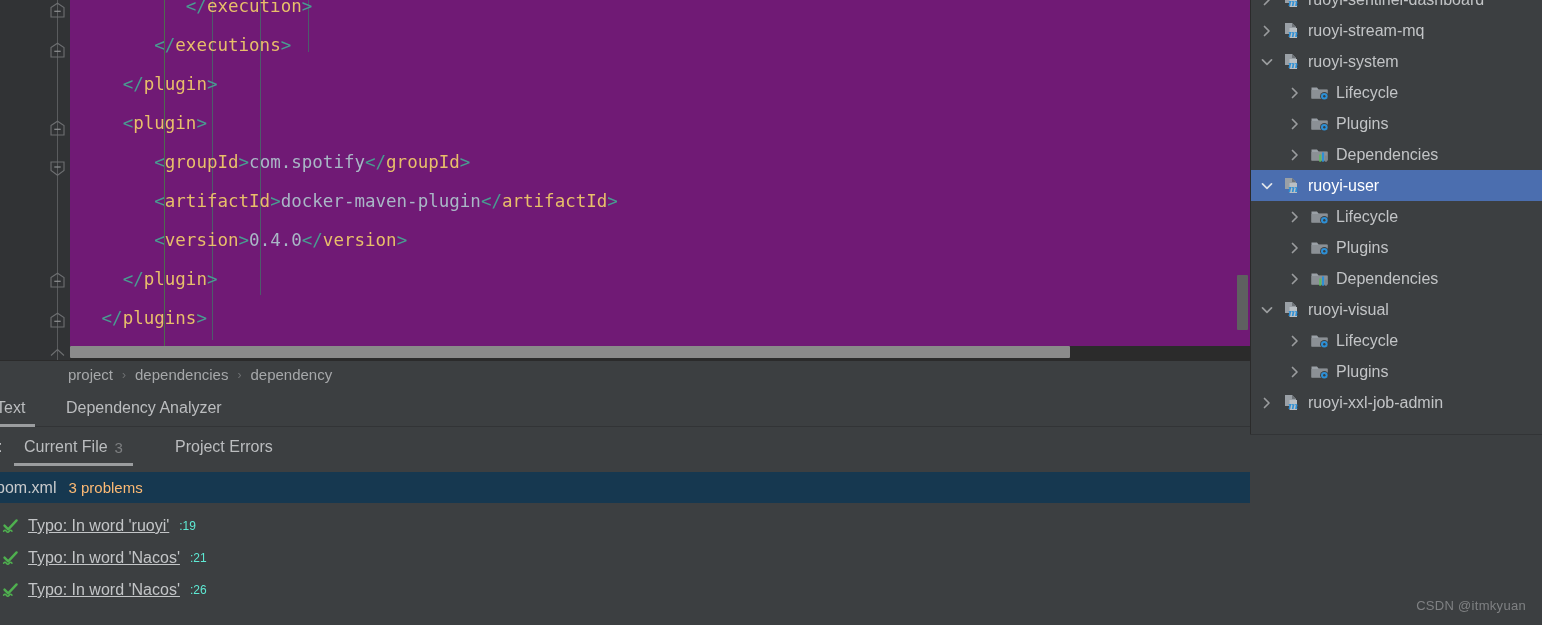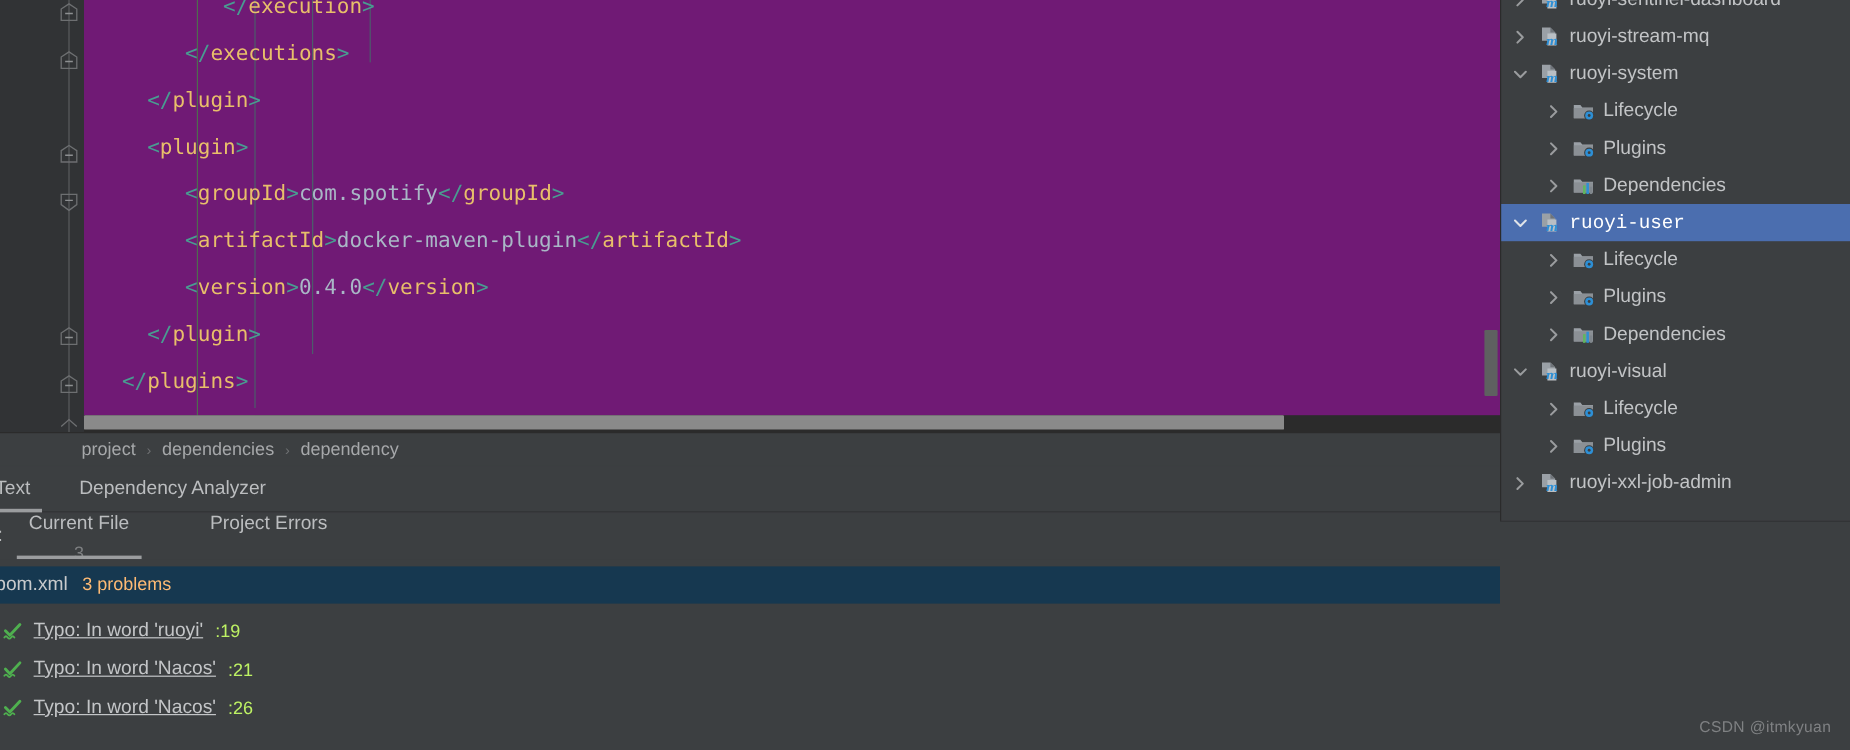--- a/index.html
+++ b/index.html
@@ -85,21 +85,21 @@
     height: 3px; background: #9b9d9f;
   }
 
   
   #problem-tabs {
     position: absolute; left: 0; top: 428px; width: 1250px; height: 38px;
     background: #3c3f41;
   }
   .ptab {
     position: absolute; top: 0; height: 38px; display: flex; align-items: center;
-    font-size: 16px; color: #bbbdbf; padding: 0 10px; gap: 7px; flex-direction: column;
+    font-size: 16px; color: #bbbdbf; padding: 0 10px; gap: 7px;
   }
   .ptab .count { color: #7d7f81; font-size: 15px; }
   .ptab.active::after {
     content: ""; position: absolute; left: 0; right: 0; bottom: 0;
     height: 3px; background: #9b9d9f;
   }
   #ptab-colon {
     position: absolute; left: -2px; top: 0; height: 38px;
     display: flex; align-items: center; font-size: 16px; color: #bbbdbf;
   }
@@ -116,21 +116,21 @@
   }
   #file-row .fname { font-size: 16px; color: #c8cacc; margin-left: -4px; }
   #file-row .fpath { font-size: 15px; color: #8d9296; margin-left: 12px; }
   #file-row .fcount { font-size: 15px; color: #fdba74; margin-left: 12px; }
 
   .prob-row {
     position: absolute; left: 0; width: 1250px; height: 32px;
     display: flex; align-items: center; gap: 8px; padding-left: 2px;
   }
   .prob-row .ptext { font-size: 16px; color: #c3c5c7; text-decoration: underline; }
-  .prob-row .pline { font-size: 15px; color: #bef264; margin-left: 2px; }
+  .prob-row .pline { font-size: 12px; color: #5eead4; margin-left: 2px; }
   .typo-icon { width: 18px; height: 18px; flex: 0 0 18px; }
 
   
   #maven-panel {
     position: absolute; left: 1250px; top: 0; width: 292px; height: 434px;
     background: #3c3f41; overflow: hidden;
   }
   #maven-panel-sep {
     position: absolute; left: 1250px; top: 0; width: 1px; height: 434px;
     background: #2b2b2b; z-index: 5;
@@ -138,21 +138,21 @@
   #maven-bottom-strip {
     position: absolute; left: 1250px; top: 434px; width: 292px; height: 191px;
     background: #3c3f41; border-top: 1px solid #323436;
   }
   .tree-row {
     position: absolute; left: 0; width: 292px; height: 31px;
     display: flex; align-items: center; gap: 6px;
   }
   .tree-row.selected { background: #4b6eaf; }
   .tree-row .label { font-size: 16px; color: #c2c4c6; white-space: nowrap; }
-  .tree-row.selected .label { color: #ffffff; font-family: Liberation Mono, monospace; }
+  .tree-row.selected .label { color: #ffffff; }
   .chev { width: 18px; height: 18px; flex: 0 0 18px; }
   .ticon { width: 20px; height: 20px; flex: 0 0 20px; }
 
   
   #watermark {
     position: absolute; right: 16px; top: 598px;
     font-size: 13px; color: #7f8183; letter-spacing: .3px; margin-left: 13px;
   }
 </style>
 </head>

